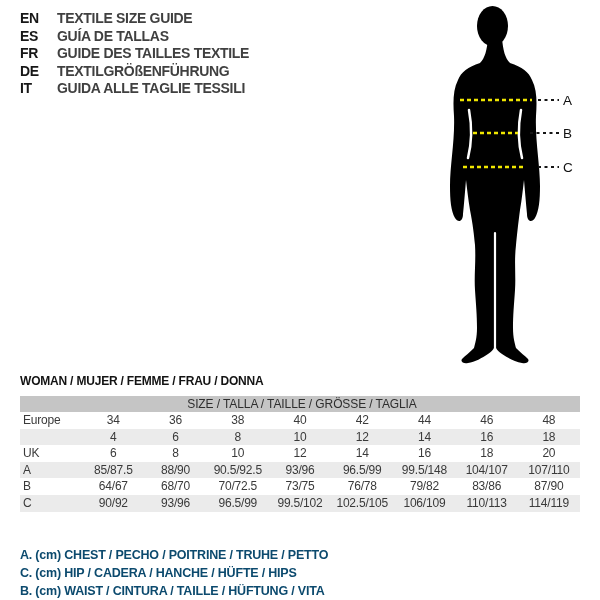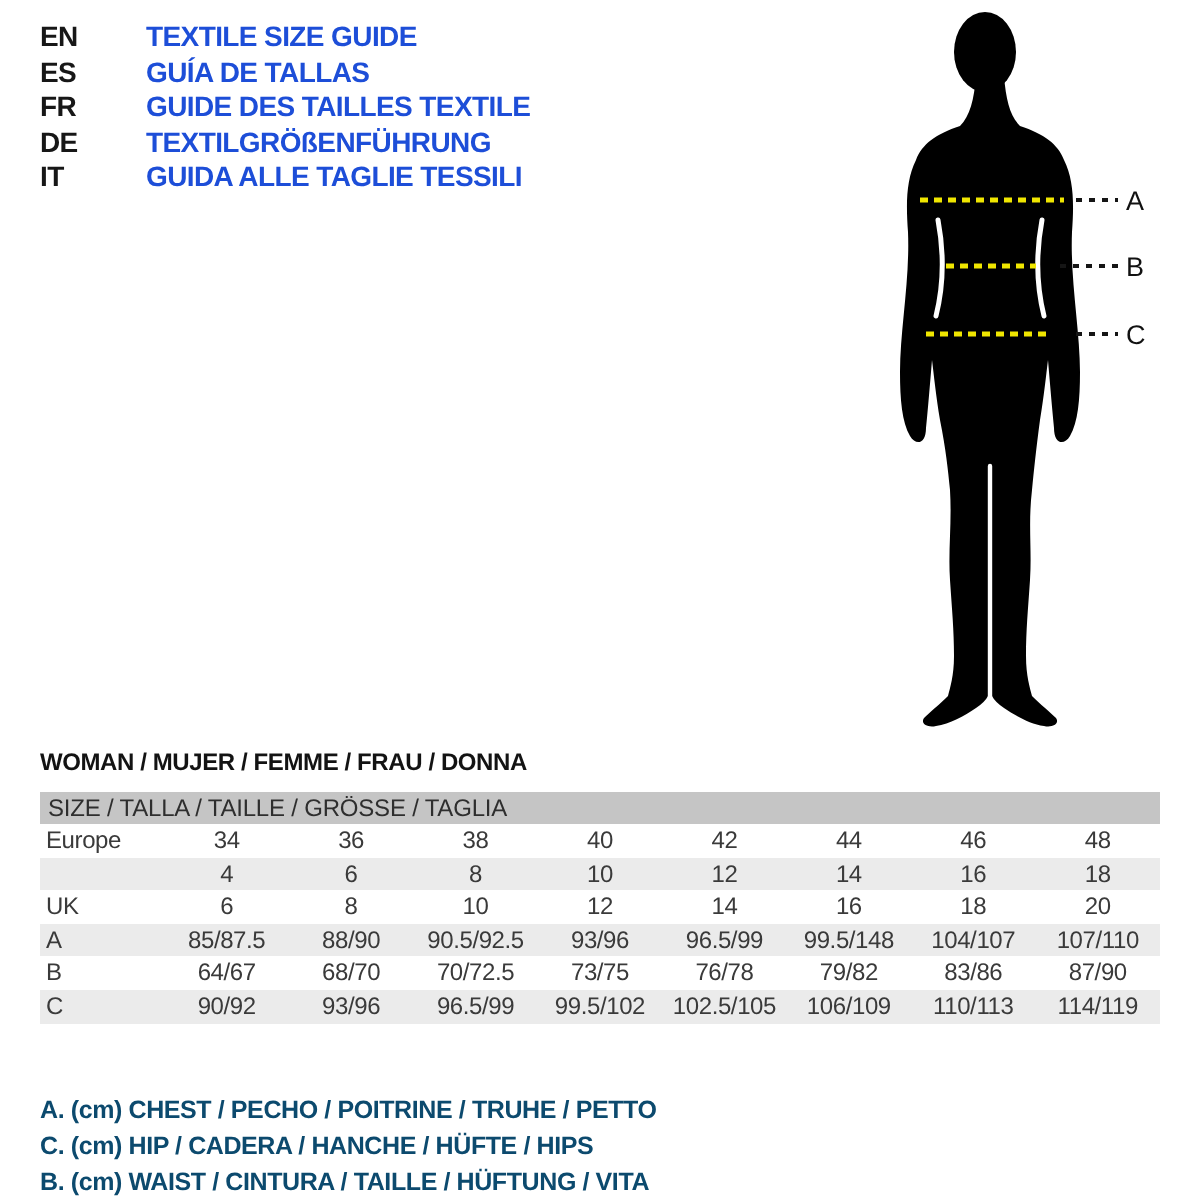--- a/index.html
+++ b/index.html
@@ -5,48 +5,48 @@
   html,body{margin:0;padding:0;}
   body{
     width:600px;height:600px;position:relative;overflow:hidden;
     background:#ffffff;
     font-family:"Liberation Sans", sans-serif;
     -webkit-font-smoothing:antialiased;
   }
 
   
   .lang-block{position:absolute;left:20px;top:10px;}
-  .lang-row{display:flex;line-height:17.5px;gap:16px;}
+  .lang-row{display:flex;line-height:17.5px;}
   .lang-code{
     width:37px;flex:0 0 37px;font-weight:bold;font-size:14px;
     color:#171717;letter-spacing:-0.3px;
   }
   .lang-label{
-    font-weight:bold;font-size:14px;color:#1d4ed8;letter-spacing:-0.3px;
+    font-weight:bold;font-size:14px;color:#404040;letter-spacing:-0.3px;
     white-space:nowrap;
   }
 
   
   .figure-wrap{position:absolute;left:420px;top:0;width:180px;height:372px;}
 
   
   .section-heading{
     position:absolute;left:20px;top:374px;
     font-size:12px;font-weight:bold;color:#131313;letter-spacing:-0.2px;
   }
 
   
   .size-table{
     position:absolute;left:20px;top:396px;width:560px;
     border-collapse:collapse;table-layout:fixed;
     font-size:12px;color:#3a3a3a;
   }
   .size-table th.bar{
     background:#c5c5c5;color:#2e2e2e;font-weight:normal;
-    text-align:left;padding:1px 0 1px 4px;height:14px;
+    text-align:center;padding:1px 0 1px 4px;height:14px;
     font-size:12px;letter-spacing:-0.1px;
   }
   .size-table td{
     height:16.6px;padding:0;text-align:center;line-height:16.6px;
     white-space:nowrap;letter-spacing:-0.2px;
   }
   .size-table td.lbl{text-align:left;padding-left:3px;width:82px;}
   .size-table tr.shaded{background:#ebebeb;}
 
   

